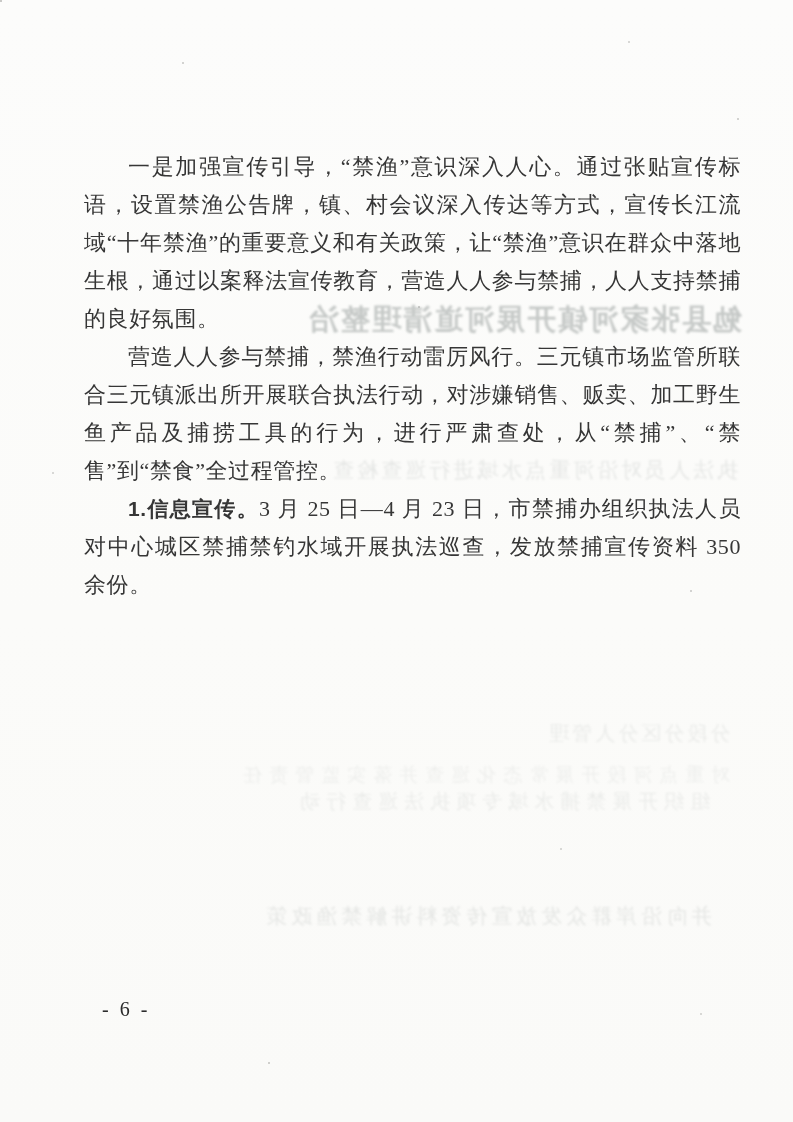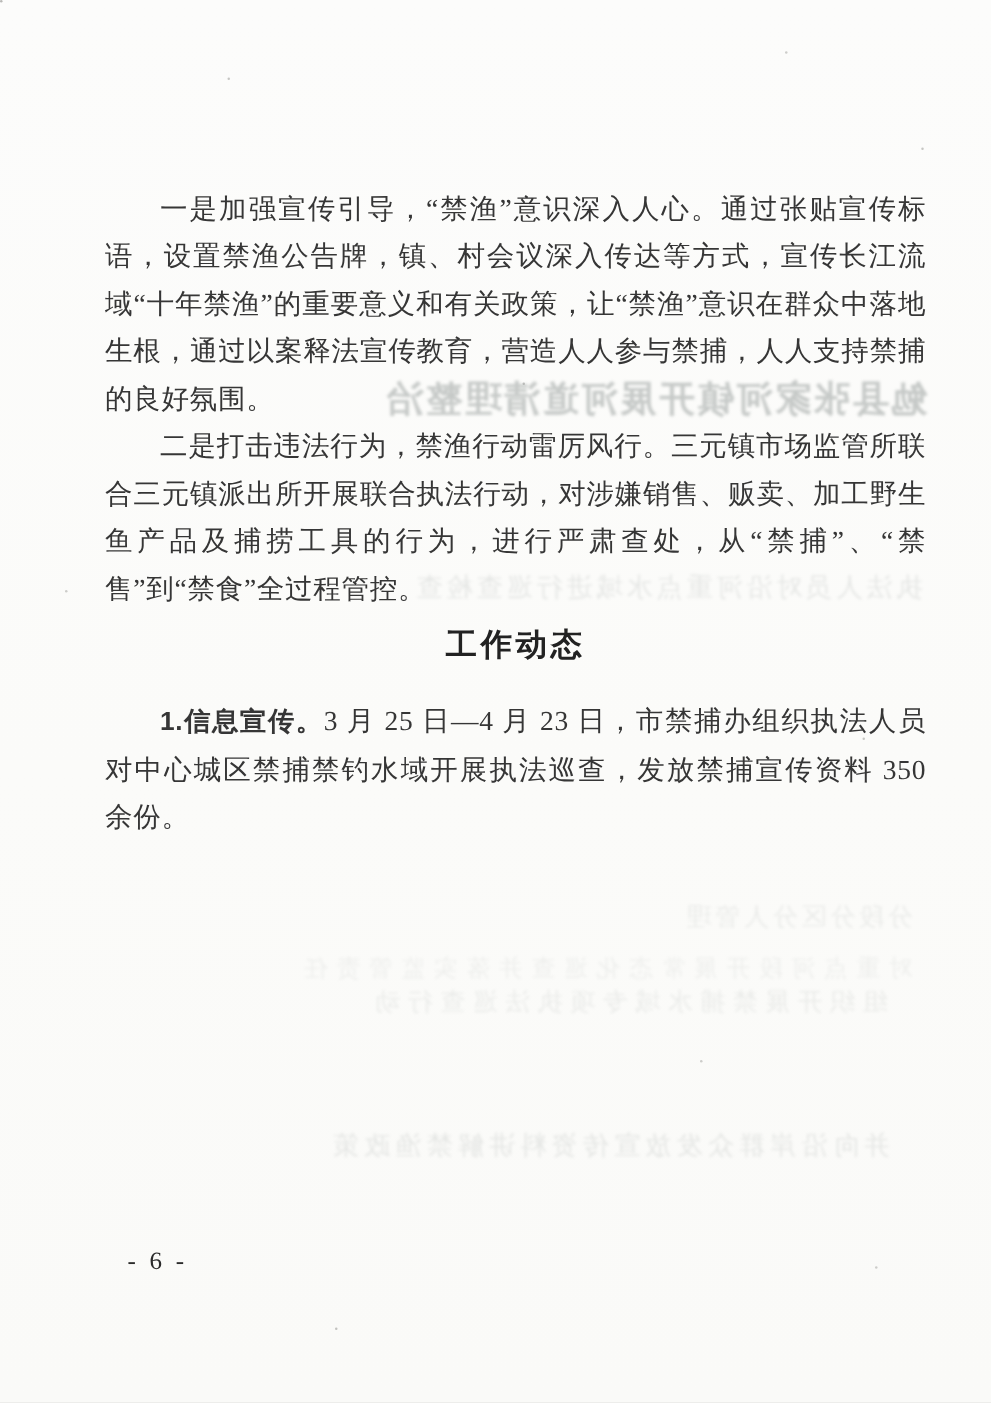--- a/index.html
+++ b/index.html
@@ -94,23 +94,22 @@
 
   <div class="bleed bleed-1">勉县张家河镇开展河道清理整治</div>
   <div class="bleed bleed-2">执法人员对沿河重点水域进行巡查检查</div>
   <div class="bleed bleed-3">并向沿岸群众发放宣传资料讲解禁渔政策</div>
   <div class="bleed bleed-4">组织开展禁捕水域专项执法巡查行动</div>
   <div class="bleed bleed-5">分段分区分人管理</div>
   <div class="bleed bleed-6">对重点河段开展常态化巡查并落实监管责任</div>
 
   <div class="textblock">
     <p class="para">一是加强宣传引导，“禁渔”意识深入人心。通过张贴宣传标语，设置禁渔公告牌，镇、村会议深入传达等方式，宣传长江流域“十年禁渔”的重要意义和有关政策，让“禁渔”意识在群众中落地生根，通过以案释法宣传教育，营造人人参与禁捕，人人支持禁捕的良好氛围。</p>
-    <p class="para">二是打击违法行为，禁渔行动雷厉风行。三元镇市场监管所联合三元镇派出所开展联合执法行动，对涉嫌销售、贩卖、加工野生鱼产品及捕捞工具的行为，进行严肃查处，从“禁捕”、“禁售”到“禁食”全过程管控。</p>
+    <p class="para">营造人人参与禁捕，禁渔行动雷厉风行。三元镇市场监管所联合三元镇派出所开展联合执法行动，对涉嫌销售、贩卖、加工野生鱼产品及捕捞工具的行为，进行严肃查处，从“禁捕”、“禁售”到“禁食”全过程管控。</p>
 
-    <h2 class="section-heading">工作动态</h2>
 
     <p class="para"><span class="lead">1.信息宣传。</span><span>3 月 25 日—4 月 23 日，市禁捕办组织执法人员对中心城区禁捕禁钓水域开展执法巡查，发放禁捕宣传资料 350 余份。</span></p>
 
   </div>
 
   <div class="page-number">- 6 -</div>
 
 </div>
 
 </body></html>

